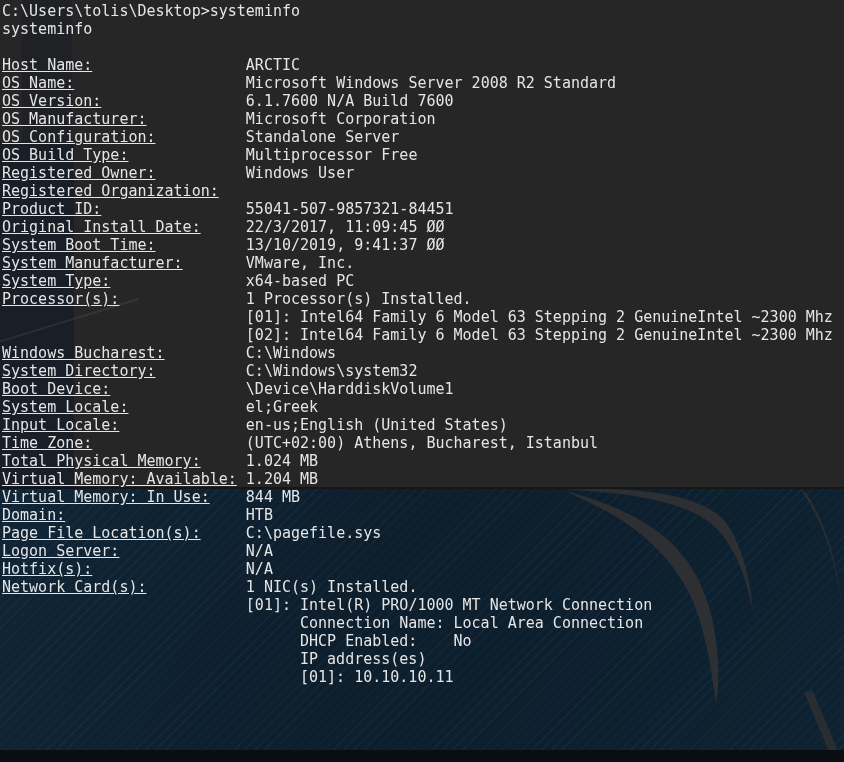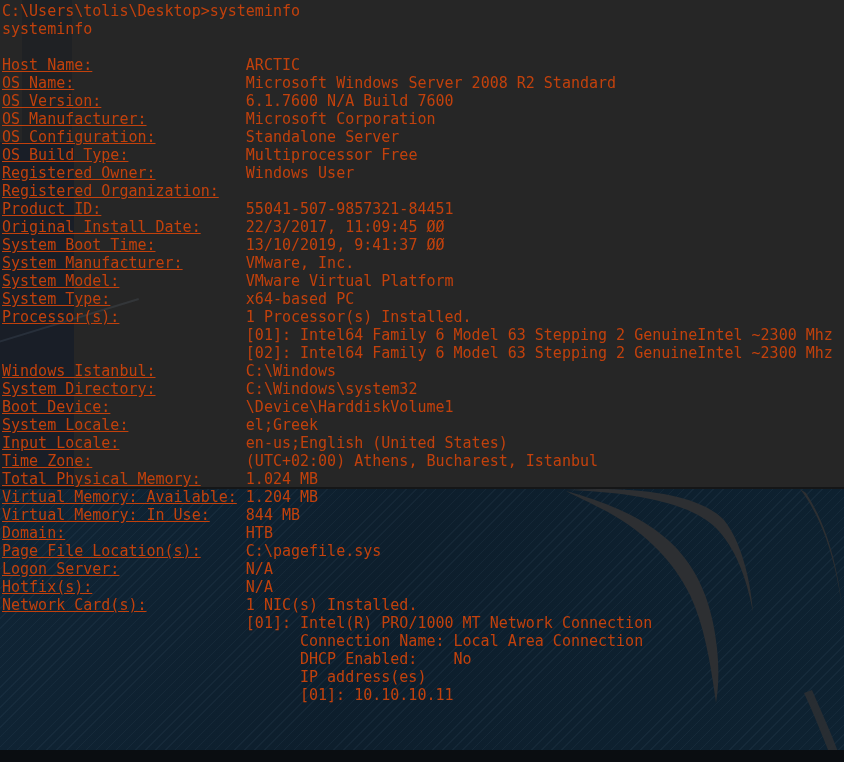--- a/index.html
+++ b/index.html
@@ -1,19 +1,19 @@
 <!DOCTYPE html>
 <html><head>
 <meta charset="utf-8">
 <style>
   html,body{margin:0;padding:0;background:#000;}
   .screen{
     position:relative;width:844px;height:762px;overflow:hidden;
     font-family:"DejaVu Sans Mono","Liberation Mono",monospace;
-    font-size:15px;line-height:18px;color:#c2410c;
+    font-size:15px;line-height:18px;color:#e5e5e5;
     cursor:text;
   }
   
   .bg-top{
     position:absolute;left:0;top:0;width:844px;height:489px;
     background:#262626;z-index:0;
     border-bottom:2px solid rgba(12,14,16,0.65);
     box-sizing:border-box;
   }
   .bg-band-a{position:absolute;left:22px;top:0;width:50px;height:142px;background:rgba(10,18,34,0.22);}
@@ -67,26 +67,25 @@
     <div class="row"><span class="lbl">OS Version:</span><span class="val">6.1.7600 N/A Build 7600</span></div>
     <div class="row"><span class="lbl">OS Manufacturer:</span><span class="val">Microsoft Corporation</span></div>
     <div class="row"><span class="lbl">OS Configuration:</span><span class="val">Standalone Server</span></div>
     <div class="row"><span class="lbl">OS Build Type:</span><span class="val">Multiprocessor Free</span></div>
     <div class="row"><span class="lbl">Registered Owner:</span><span class="val">Windows User</span></div>
     <div class="row"><span class="lbl">Registered Organization:</span><span class="val"></span></div>
     <div class="row"><span class="lbl">Product ID:</span><span class="val">55041-507-9857321-84451</span></div>
     <div class="row"><span class="lbl">Original Install Date:</span><span class="val">22/3/2017, 11:09:45 ØØ</span></div>
     <div class="row"><span class="lbl">System Boot Time:</span><span class="val">13/10/2019, 9:41:37 ØØ</span></div>
     <div class="row"><span class="lbl">System Manufacturer:</span><span class="val">VMware, Inc.</span></div>
-    <div class="row"><span class="lbl">System Model:</span><span class="val">VMware Virtual Platform</span></div>
     <div class="row"><span class="lbl">System Type:</span><span class="val">x64-based PC</span></div>
     <div class="row"><span class="lbl">Processor(s):</span><span class="val">1 Processor(s) Installed.</span></div>
     <div class="row"><span class="sp27"></span><span class="val">[01]: Intel64 Family 6 Model 63 Stepping 2 GenuineIntel ~2300 Mhz</span></div>
     <div class="row"><span class="sp27"></span><span class="val">[02]: Intel64 Family 6 Model 63 Stepping 2 GenuineIntel ~2300 Mhz</span></div>
-    <div class="row"><span class="lbl">Windows Istanbul:</span><span class="val">C:\Windows</span></div>
+    <div class="row"><span class="lbl">Windows Bucharest:</span><span class="val">C:\Windows</span></div>
     <div class="row"><span class="lbl">System Directory:</span><span class="val">C:\Windows\system32</span></div>
     <div class="row"><span class="lbl">Boot Device:</span><span class="val">\Device\HarddiskVolume1</span></div>
     <div class="row"><span class="lbl">System Locale:</span><span class="val">el;Greek</span></div>
     <div class="row"><span class="lbl">Input Locale:</span><span class="val">en-us;English (United States)</span></div>
     <div class="row"><span class="lbl">Time Zone:</span><span class="val">(UTC+02:00) Athens, Bucharest, Istanbul</span></div>
     <div class="row"><span class="lbl">Total Physical Memory:</span><span class="val">1.024 MB</span></div>
     <div class="row"><span class="lbl">Virtual Memory: Available:</span><span class="val">1.204 MB</span></div>
     <div class="row"><span class="lbl">Virtual Memory: In Use:</span><span class="val">844 MB</span></div>
     <div class="row"><span class="lbl">Domain:</span><span class="val">HTB</span></div>
     <div class="row"><span class="lbl">Page File Location(s):</span><span class="val">C:\pagefile.sys</span></div>

